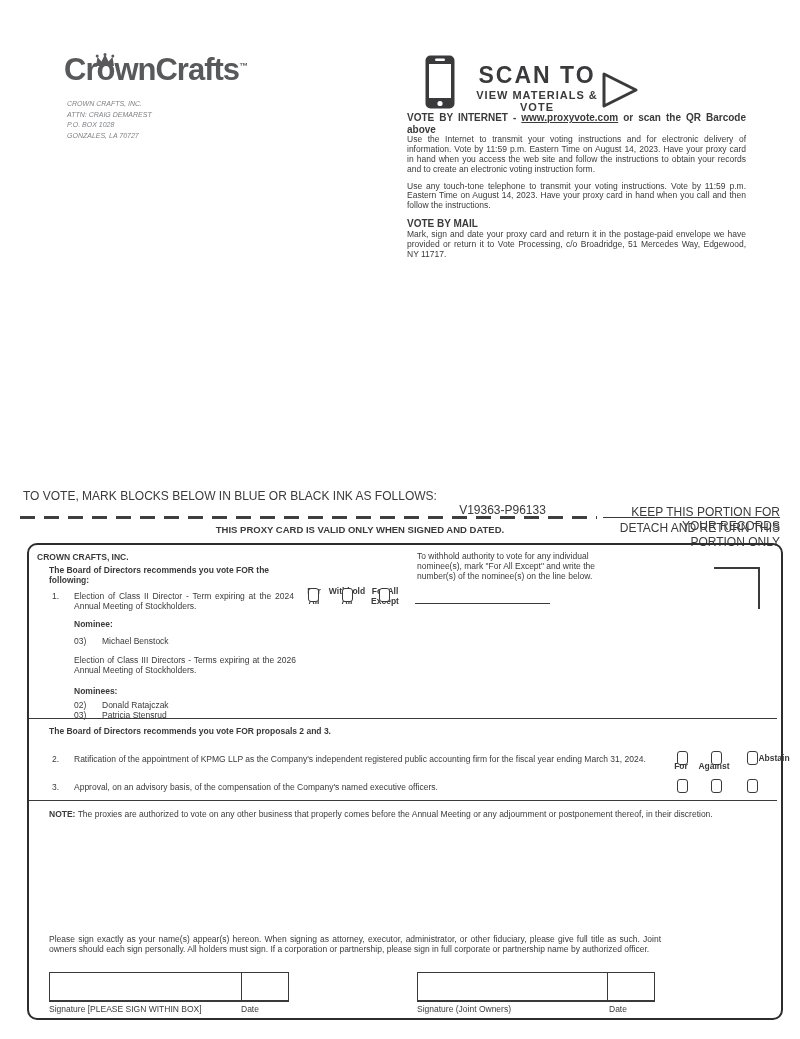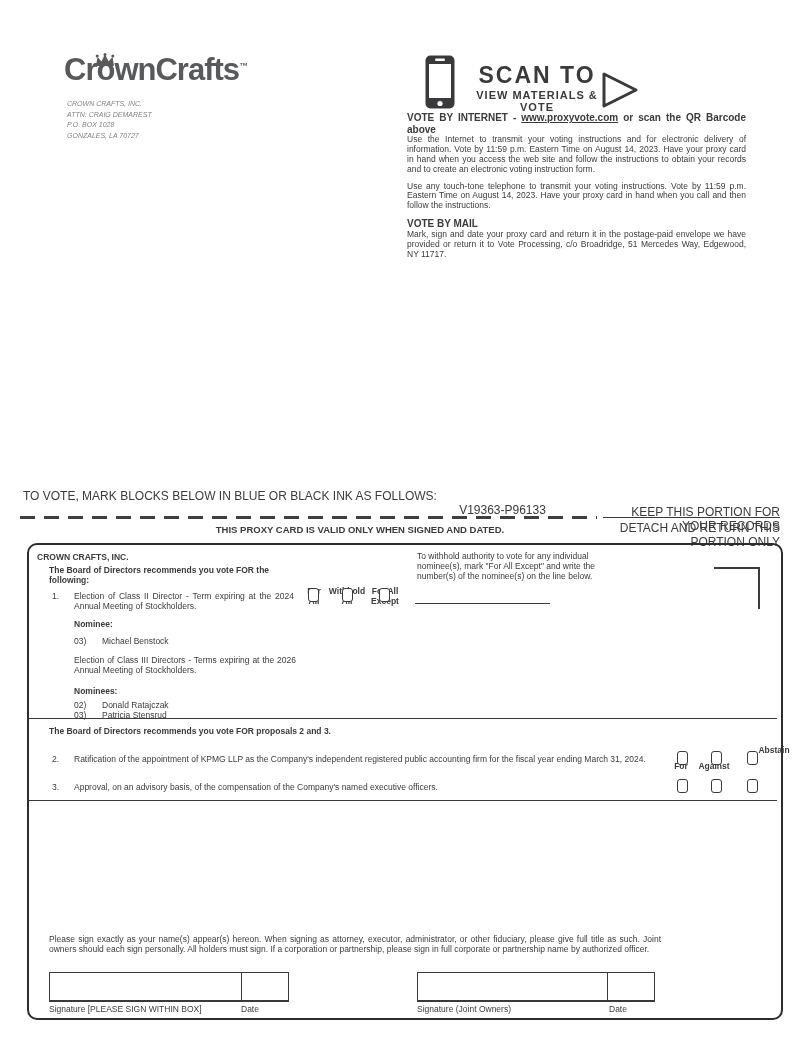--- a/index.html
+++ b/index.html
@@ -126,36 +126,39 @@
     <div class="abs" style="left:73px;top:155px;">Donald Ratajczak</div>
     <div class="abs" style="left:45px;top:165px;">03)</div>
     <div class="abs" style="left:73px;top:165px;">Patricia Stensrud</div>
 
     <div class="abs hline" style="left:0;top:173px;width:748px;"></div>
 
     <div class="abs b" style="left:20px;top:181px;">The Board of Directors recommends you vote FOR proposals 2 and 3.</div>
 
     <div class="abs colhead" style="left:632px;top:180px;width:40px;">For</div>
     <div class="abs colhead" style="left:663px;top:180px;width:44px;">Against</div>
-    <div class="abs colhead" style="left:698px;top:164px;width:48px;padding-left:23px;">Abstain</div>
+    <div class="abs colhead" style="left:698px;top:172px;width:48px;padding-left:23px;">Abstain</div>
 
     <div class="abs" style="left:23px;top:209px;">2.</div>
     <div class="abs just" style="left:45px;top:209px;width:575px;">Ratification of the appointment of KPMG LLP as the Company's independent registered public accounting firm for the fiscal year ending March 31, 2024.</div>
     <div class="abs cb" style="left:648px;top:206px;"></div>
     <div class="abs cb" style="left:682px;top:206px;"></div>
     <div class="abs cb" style="left:718px;top:206px;"></div>
 
     <div class="abs" style="left:23px;top:237px;">3.</div>
     <div class="abs" style="left:45px;top:237px;width:575px;">Approval, on an advisory basis, of the compensation of the Company's named executive officers.</div>
     <div class="abs cb" style="left:648px;top:234px;"></div>
     <div class="abs cb" style="left:682px;top:234px;"></div>
     <div class="abs cb" style="left:718px;top:234px;"></div>
 
     <div class="abs hline" style="left:0;top:255px;width:748px;"></div>
 
+    <div class="abs just" style="left:20px;top:264px;width:676px;">
+      <span class="b">NOTE:</span><span> The proxies are authorized to vote on any other business that properly comes before the Annual Meeting or any adjournment or postponement thereof, in their discretion.</span>
+    </div>
 
     <div class="abs just" style="left:20px;top:389px;width:612px;">Please sign exactly as your name(s) appear(s) hereon. When signing as attorney, executor, administrator, or other fiduciary, please give full title as such. Joint owners should each sign personally. All holders must sign. If a corporation or partnership, please sign in full corporate or partnership name by authorized officer.</div>
 
     <div class="abs sigbox" style="left:20px;top:427px;width:238px;height:27px;">
       <div class="sig-area"></div>
       <div class="date-area"></div>
     </div>
     <div class="abs sigbox" style="left:388px;top:427px;width:236px;height:27px;">
       <div class="sig-area"></div>
       <div class="date-area"></div>

